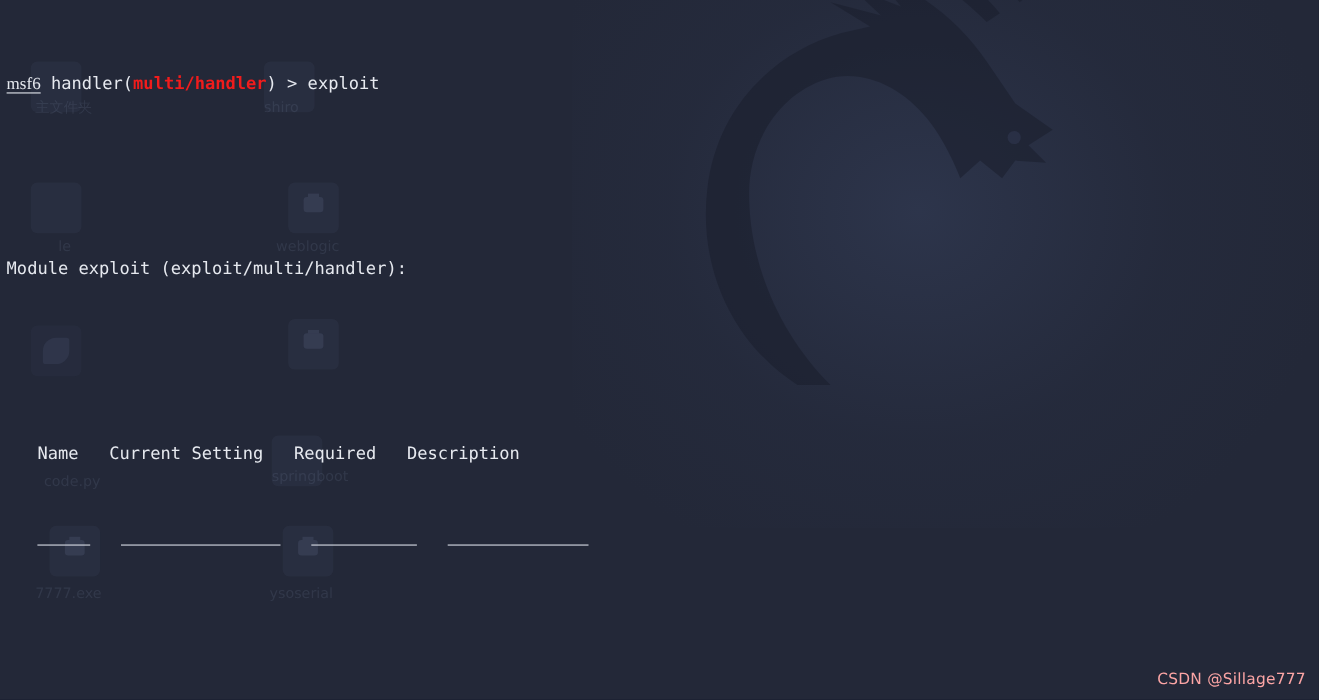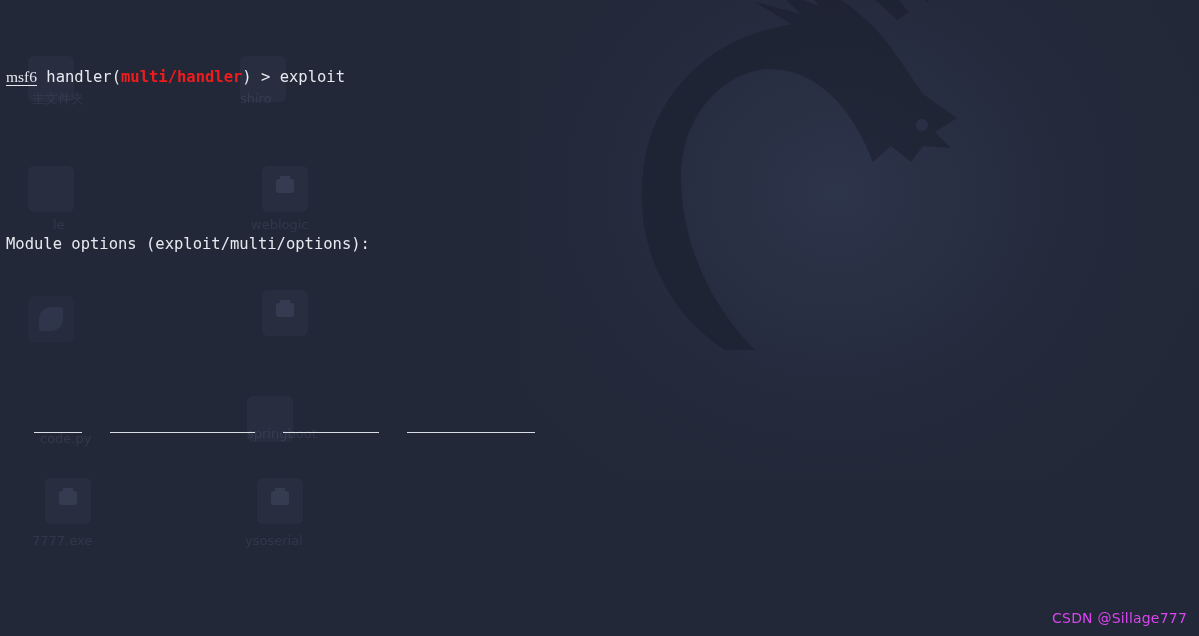--- a/index.html
+++ b/index.html
@@ -105,21 +105,21 @@
     top: -5px;
   }
 
   #watermark {
     position: absolute;
     right: 12px;
     bottom: 7px;
     z-index: 3;
     font-family: "DejaVu Sans", "Liberation Sans", sans-serif;
     font-size: 14px;
-    color: #d946ef;
+    color: #fca5a5;
     letter-spacing: 0.2px;
     text-align: right;
   }
 </style>
 </head>
 <body>
 
 <div id="terminal">
 
   <div id="wallpaper">
@@ -152,24 +152,25 @@
     <div class="desklabel" style="left:32px; top:530px;">7777.exe</div>
     <div class="desklabel" style="left:245px; top:530px;">ysoserial</div>
   </div>
 
   <div id="screen">
 
     <div class="line"><span class="underline">msf6</span><span> handler(</span><span class="red">multi/handler</span><span>) &gt; </span><span>exploit</span></div>
 
     <div class="blank"></div>
 
-    <div class="line">Module options (exploit/multi/options):</div>
-
-    <div class="blank"></div>
-
+    <div class="line">Module exploit (exploit/multi/handler):</div>
+
+    <div class="blank"></div>
+
+    <div class="line">   <span>Name</span>   <span>Current Setting</span>   <span>Required</span>   <span>Description</span></div>
 
     <div class="line">   <span class="rule" style="width:48px"></span>   <span class="rule" style="width:145px"></span>   <span class="rule" style="width:96px"></span>   <span class="rule" style="width:128px"></span></div>
 
     <div class="blank"></div>
     <div class="blank"></div>
     
 
     
 
     

